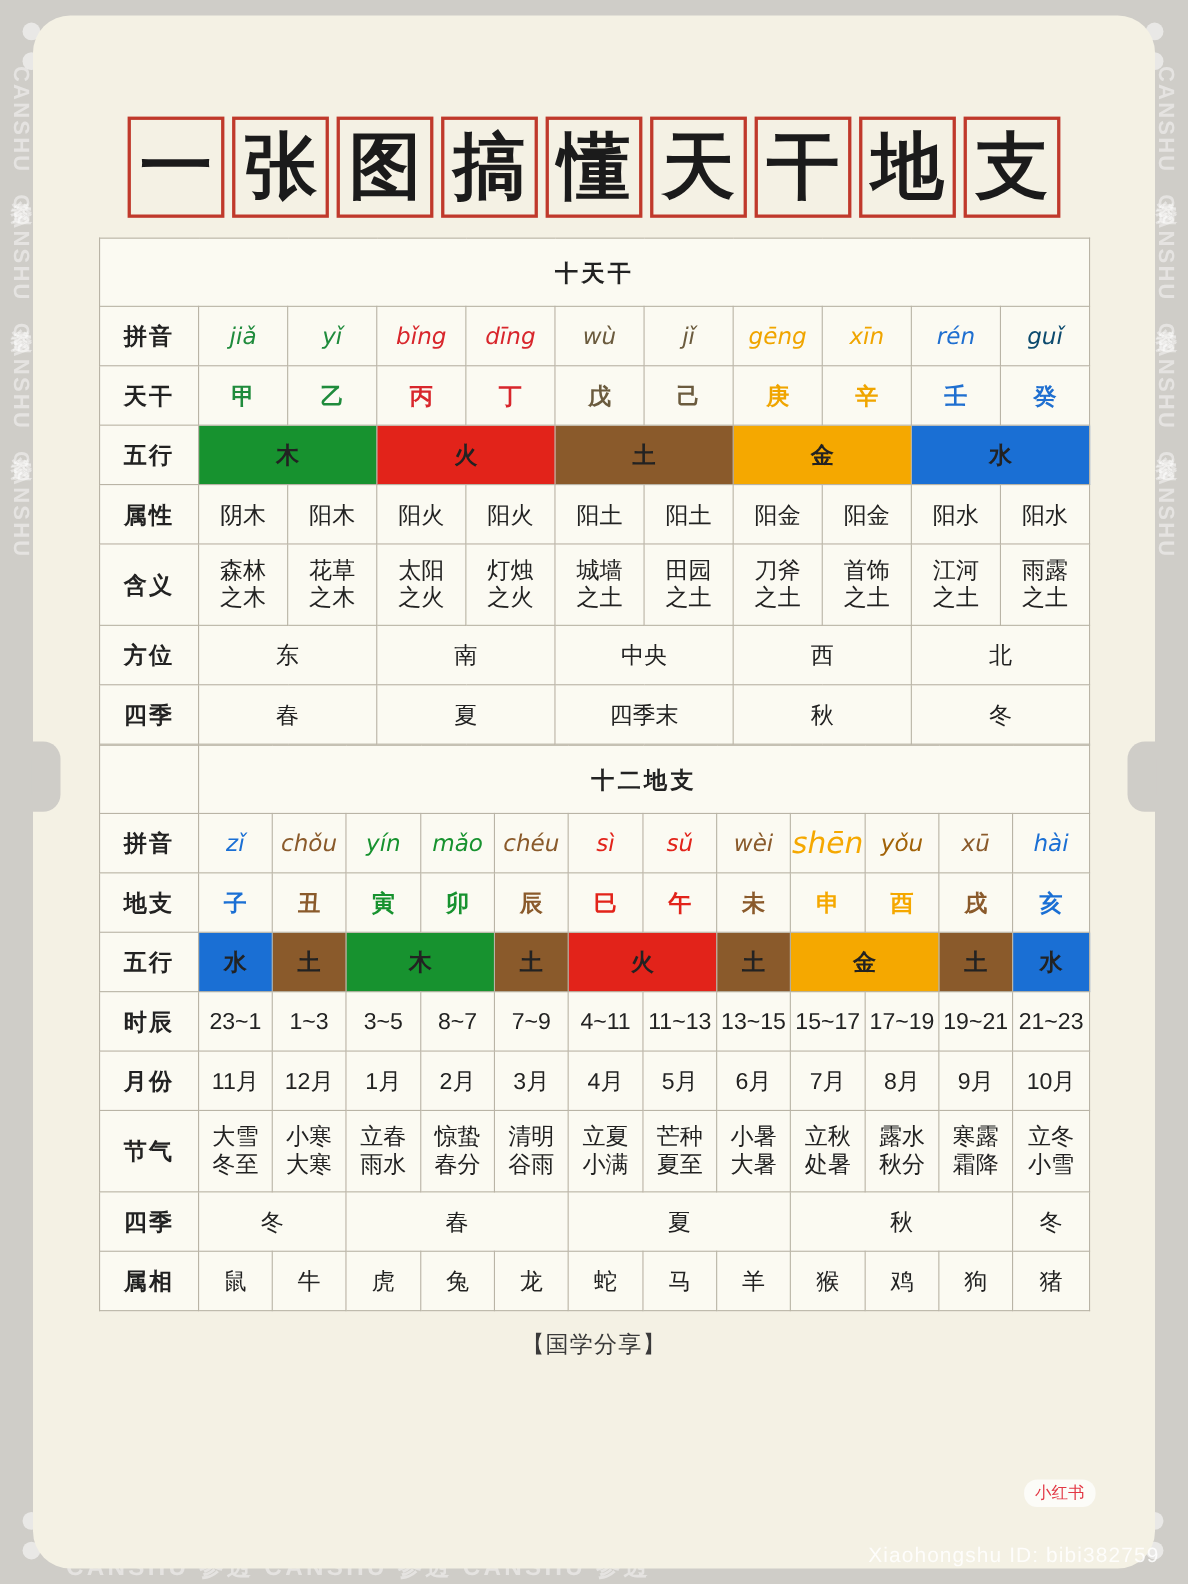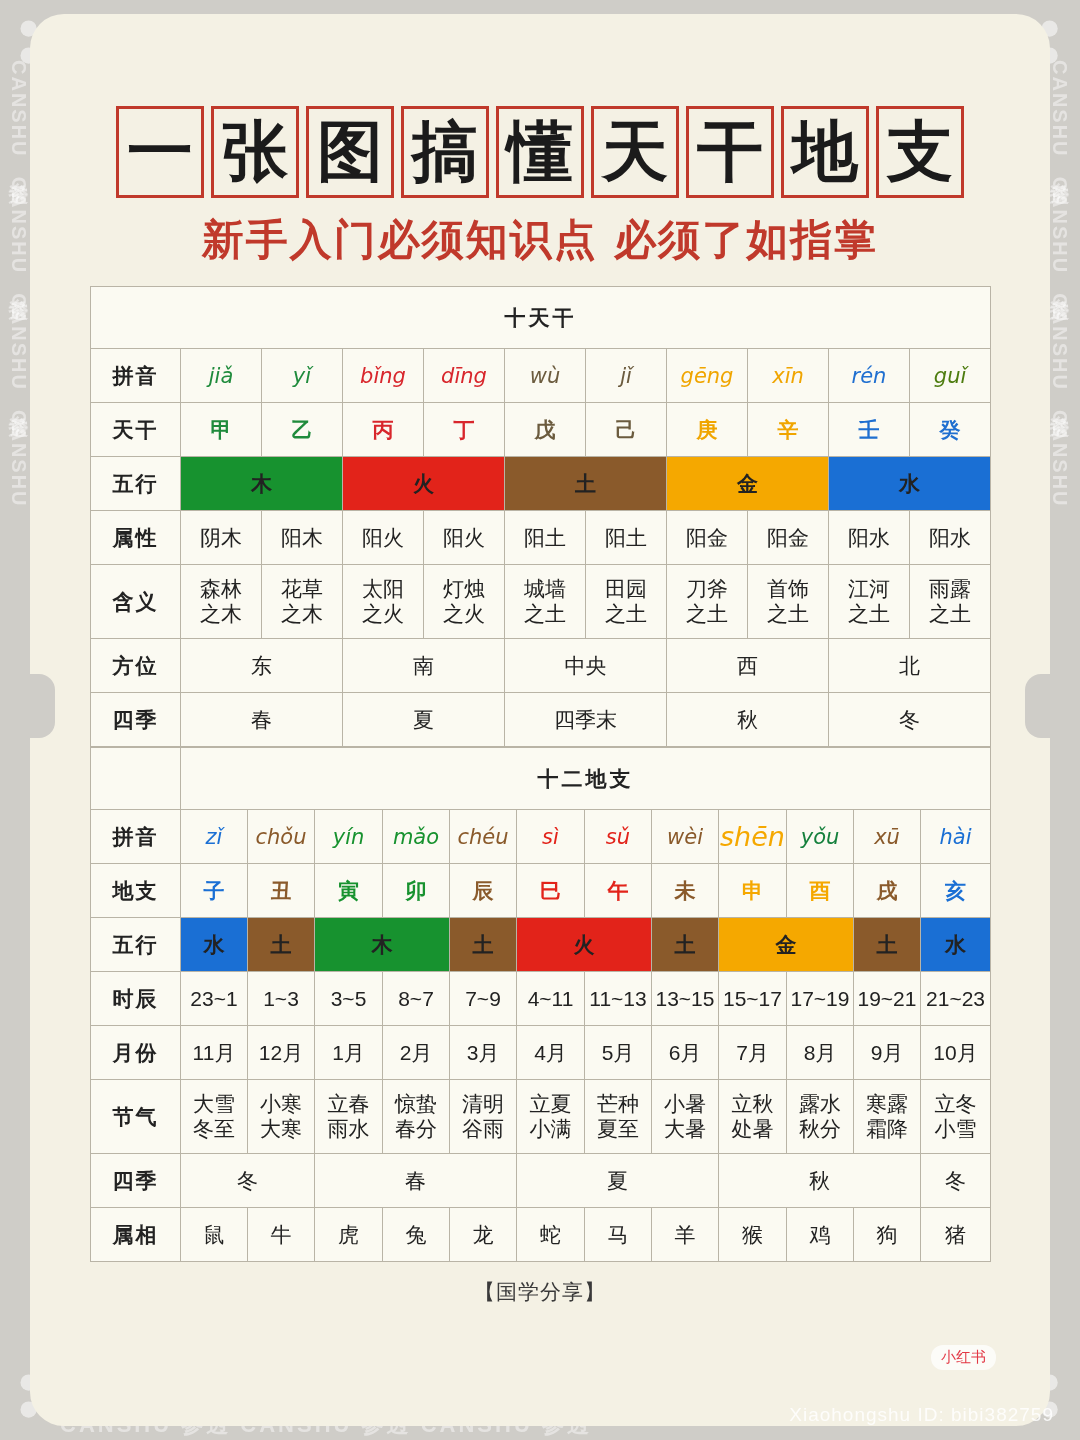--- a/index.html
+++ b/index.html
@@ -194,21 +194,20 @@
         <div class="title-box">一</div>
         <div class="title-box">张</div>
         <div class="title-box">图</div>
         <div class="title-box">搞</div>
         <div class="title-box">懂</div>
         <div class="title-box">天</div>
         <div class="title-box">干</div>
         <div class="title-box">地</div>
         <div class="title-box">支</div>
       </div>
-    <div class="subtitle">新手入门必须知识点 必须了如指掌</div>
 
     <table class="grid">
       <colgroup>
         <col style="width:90px">
           <col style="width:81px">
           <col style="width:81px">
           <col style="width:81px">
         <col style="width:81px">
           <col style="width:81px">
           <col style="width:81px">
@@ -225,21 +224,21 @@
             <td class="rowhead">拼音</td>
             <td class="py" style="color: rgb(31, 139, 60);">jiǎ</td>
             <td class="py" style="color: rgb(31, 139, 60);">yǐ</td>
             <td class="py" style="color: rgb(216, 38, 44); font-style: italic;">bǐng</td>
             <td class="py" style="color: rgb(216, 38, 44);">dīng</td>
             <td class="py" style="color: rgb(107, 91, 62);">wù</td>
             <td class="py" style="color: rgb(107, 91, 62);">jǐ</td>
             <td class="py" style="color: rgb(240, 165, 0);">gēng</td>
             <td class="py" style="color: rgb(240, 165, 0);">xīn</td>
             <td class="py" style="color: rgb(31, 111, 208);">rén</td>
-            <td class="py" style="color: #4d7c0f;">guǐ</td>
+            <td class="py" style="color: #0c4a6e;">guǐ</td>
           </tr>
           <tr class="r">
             <td class="rowhead">天干</td>
             <td class="gz" style="color: rgb(31, 139, 60);">甲</td>
             <td class="gz" style="color: rgb(31, 139, 60);">乙</td>
             <td class="gz" style="color: rgb(216, 38, 44);">丙</td>
             <td class="gz" style="color: rgb(216, 38, 44);">丁</td>
             <td class="gz" style="color: rgb(107, 91, 62);">戊</td>
             <td class="gz" style="color: rgb(107, 91, 62);">己</td>
             <td class="gz" style="color: rgb(240, 165, 0);">庚</td>
@@ -355,21 +354,21 @@
             <td class="rowhead">拼音</td>
             <td class="py" style="color: rgb(26, 111, 212); font-size: 21px;">zǐ</td>
             <td class="py" style="color: rgb(138, 90, 43); font-size: 21px;">chǒu</td>
             <td class="py" style="color: rgb(23, 146, 47); font-size: 21px;">yín</td>
             <td class="py" style="color: rgb(23, 146, 47); font-size: 21px;">mǎo</td>
             <td class="py" style="color: rgb(138, 90, 43); font-size: 21px;">chéu</td>
             <td class="py" style="color: rgb(226, 35, 26); font-size: 21px;">sì</td>
             <td class="py" style="color: rgb(226, 35, 26); font-size: 21px;">sǔ</td>
             <td class="py" style="color: rgb(138, 90, 43); font-size: 21px;">wèi</td>
             <td class="py" style="color: rgb(245, 168, 0); font-size: 27px;">shēn</td>
-            <td class="py" style="color: #15803d; font-size: 21px;">yǒu</td>
+            <td class="py" style="color: #a16207; font-size: 21px;">yǒu</td>
             <td class="py" style="color: rgb(138, 90, 43); font-size: 21px;">xū</td>
             <td class="py" style="color: rgb(26, 111, 212); font-size: 21px;">hài</td>
           </tr>
           <tr class="r">
             <td class="rowhead">地支</td>
             <td class="gz" style="color: rgb(26, 111, 212);">子</td>
             <td class="gz" style="color: rgb(138, 90, 43);">丑</td>
             <td class="gz" style="color: rgb(23, 146, 47);">寅</td>
             <td class="gz" style="color: rgb(23, 146, 47);">卯</td>
             <td class="gz" style="color: rgb(138, 90, 43);">辰</td>

